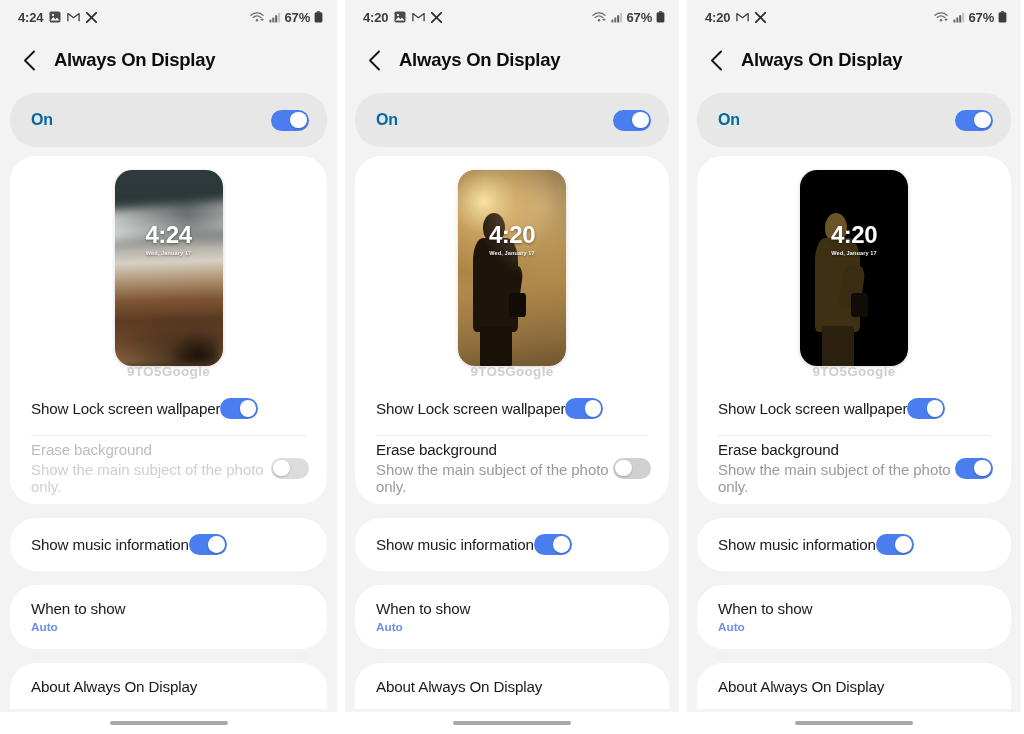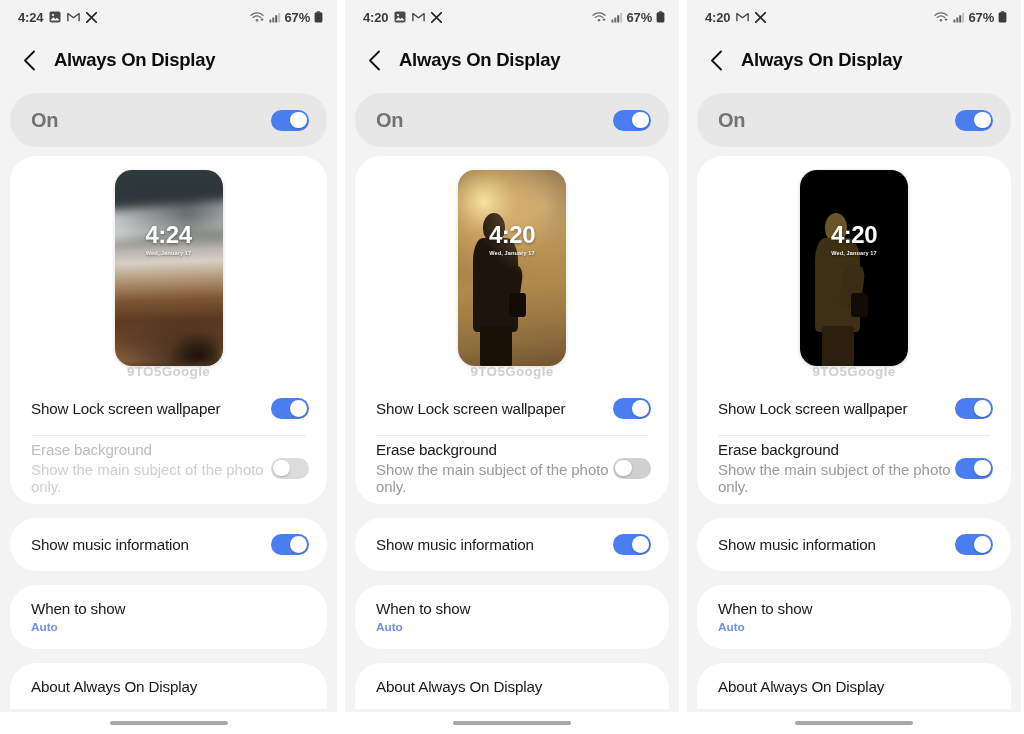--- a/index.html
+++ b/index.html
@@ -77,23 +77,23 @@
     border-radius: 26px;
     margin: 7px 10px 0 10px;
     height: 54px;
     display: flex;
     align-items: center;
     justify-content: space-between;
     padding: 0 18px 0 21px;
     cursor: pointer;
   }
   .master-label {
-    font-size: 20px;
+    font-size: 16px;
     font-weight: 600;
-    color: #737373;
+    color: #0369a1;
     letter-spacing: -0.2px;
   }
 
   
   .toggle {
     width: 38px; height: 21px;
     border-radius: 11px;
     position: relative;
     flex: 0 0 auto;
     cursor: pointer;
@@ -262,21 +262,20 @@
   
   .card-list {
     margin: 0 10px;
     background: #ffffff;
     border-radius: 0 0 26px 26px;
     padding: 0 0 4px 0;
   }
   .row {
     display: flex;
     align-items: center;
-    justify-content: space-between;
     padding: 0 18px 0 21px;
     min-height: 53px;
     cursor: pointer;
   }
   .row.two-line { min-height: 64px; align-items: center; }
   .row-texts { display: flex; flex-direction: column; gap: 3px; }
   .row-title {
     font-size: 15.2px;
     color: #1a1a1a;
     letter-spacing: -0.15px;

